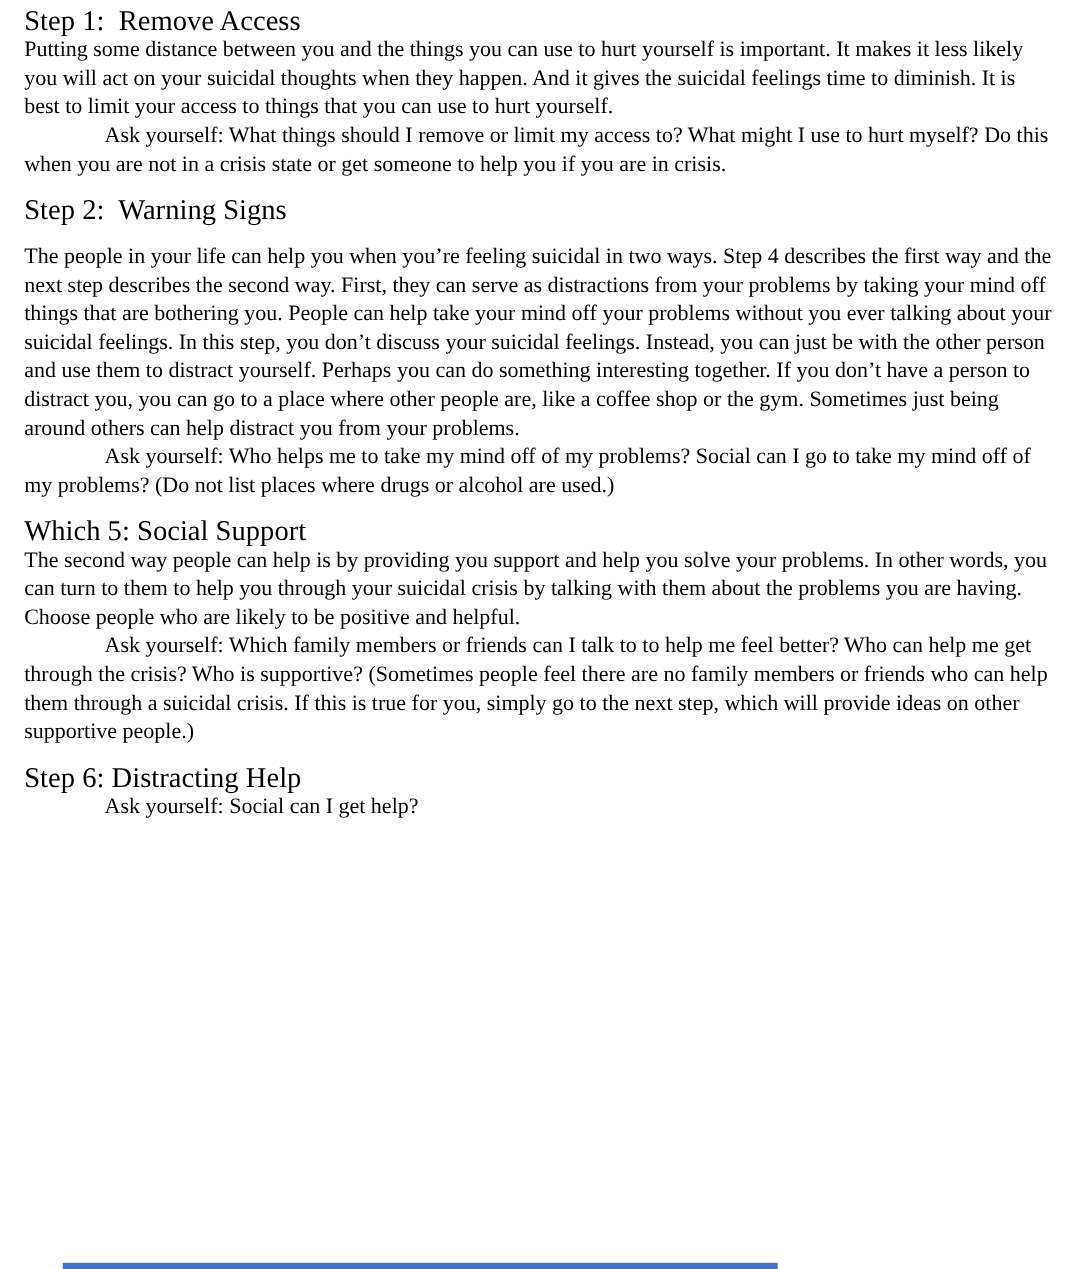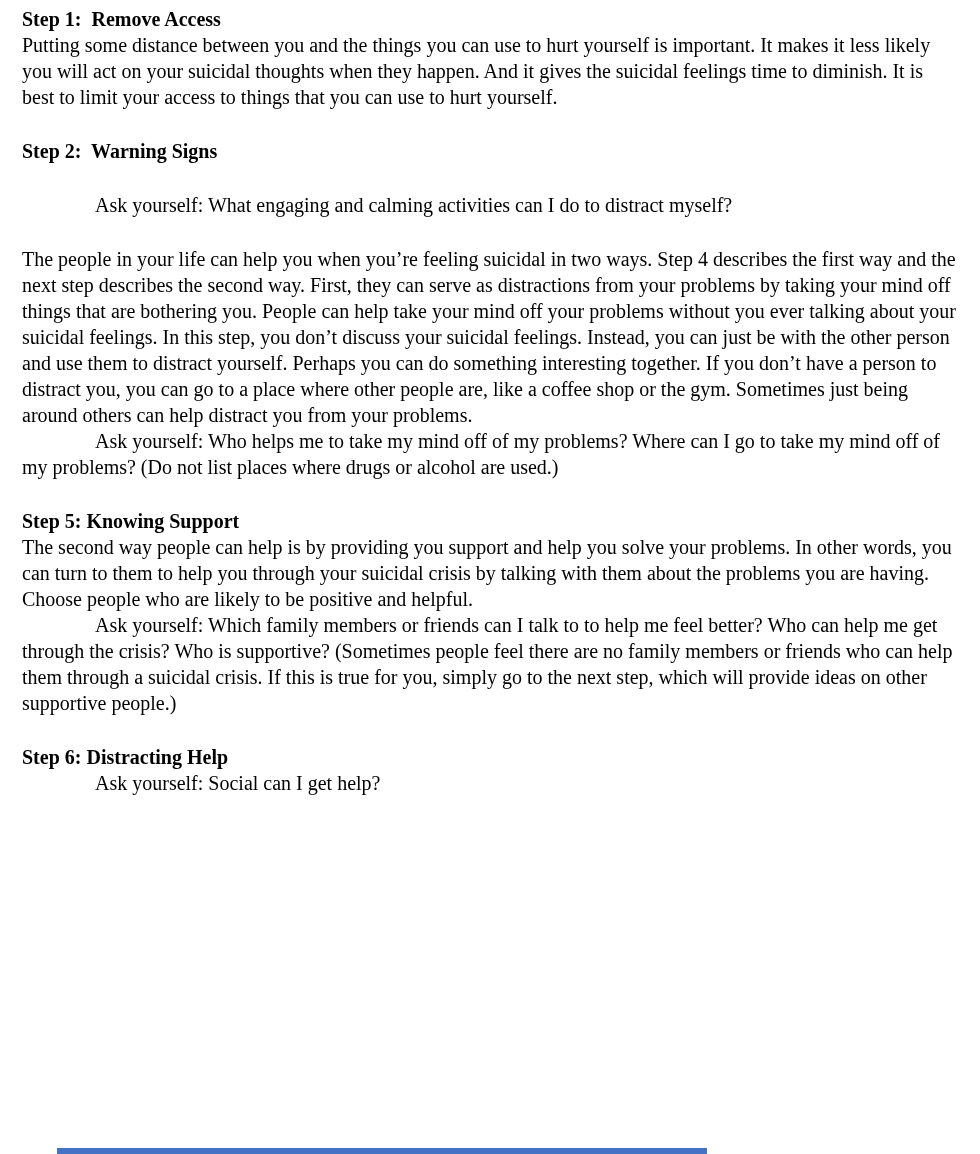--- a/index.html
+++ b/index.html
@@ -9,62 +9,62 @@
     width: 980px;
     height: 1154px;
     background: #ffffff;
     font-family: "Liberation Serif", "DejaVu Serif", serif;
     font-size: 20px;
     line-height: 26px;
     color: #000000;
     padding: 6px 22px 0 22px;
     overflow: hidden;
   }
-  .section + .section { margin-top: 28px; }
+  .section + .section { margin-top: 16px; }
   .section h2 {
-    font-size: 20px;
+    font-size: 26px;
     line-height: 26px;
-    font-weight: bold;
+    font-weight: normal;
     white-space: pre-wrap;
   }
   .section p.body { text-align: left; }
   .section p.ask { text-indent: 73px; }
   .bottom-bar {
     position: absolute;
     left: 57px;
     bottom: 0;
     width: 650px;
     height: 6px;
   }
 </style>
 </head>
 <body>
 
 <div class="page">
 
   <div class="section">
     <h2>Step 1:&nbsp; Remove Access</h2>
     <p class="body">Putting some distance between you and the things you can use to hurt yourself is important. It makes it less likely you will act on your suicidal thoughts when they happen. And it gives the suicidal feelings time to diminish. It is best to limit your access to things that you can use to hurt yourself.</p>
+    <p class="ask">Ask yourself: What things should I remove or limit my access to? What might I use to hurt myself? Do this when you are not in a crisis state or get someone to help you if you are in crisis.</p>
   </div>
 
   <div class="section">
     <h2>Step 2:&nbsp; Warning Signs</h2>
   </div>
 
   <div class="section">
-    <p class="ask">Ask yourself: What engaging and calming activities can I do to distract myself?</p>
   </div>
 
   <div class="section">
     <p class="body">The people in your life can help you when you’re feeling suicidal in two ways. Step 4 describes the first way and the next step describes the second way. First, they can serve as distractions from your problems by taking your mind off things that are bothering you. People can help take your mind off your problems without you ever talking about your suicidal feelings. In this step, you don’t discuss your suicidal feelings. Instead, you can just be with the other person and use them to distract yourself. Perhaps you can do something interesting together. If you don’t have a person to distract you, you can go to a place where other people are, like a coffee shop or the gym. Sometimes just being around others can help distract you from your problems.</p>
-    <p class="ask">Ask yourself: Who helps me to take my mind off of my problems? Where can I go to take my mind off of my problems? (Do not list places where drugs or alcohol are used.)</p>
+    <p class="ask">Ask yourself: Who helps me to take my mind off of my problems? Social can I go to take my mind off of my problems? (Do not list places where drugs or alcohol are used.)</p>
   </div>
 
   <div class="section">
-    <h2>Step 5: Knowing Support</h2>
+    <h2>Which 5: Social Support</h2>
     <p class="body">The second way people can help is by providing you support and help you solve your problems. In other words, you can turn to them to help you through your suicidal crisis by talking with them about the problems you are having. Choose people who are likely to be positive and helpful.</p>
     <p class="ask">Ask yourself: Which family members or friends can I talk to to help me feel better? Who can help me get through the crisis? Who is supportive? (Sometimes people feel there are no family members or friends who can help them through a suicidal crisis. If this is true for you, simply go to the next step, which will provide ideas on other supportive people.)</p>
   </div>
 
   <div class="section">
     <h2>Step 6: Distracting Help</h2>
     <p class="ask">Ask yourself: Social can I get help?</p>
   </div>
 
   <div class="bottom-bar" style="background: rgb(68, 114, 196);"></div>

